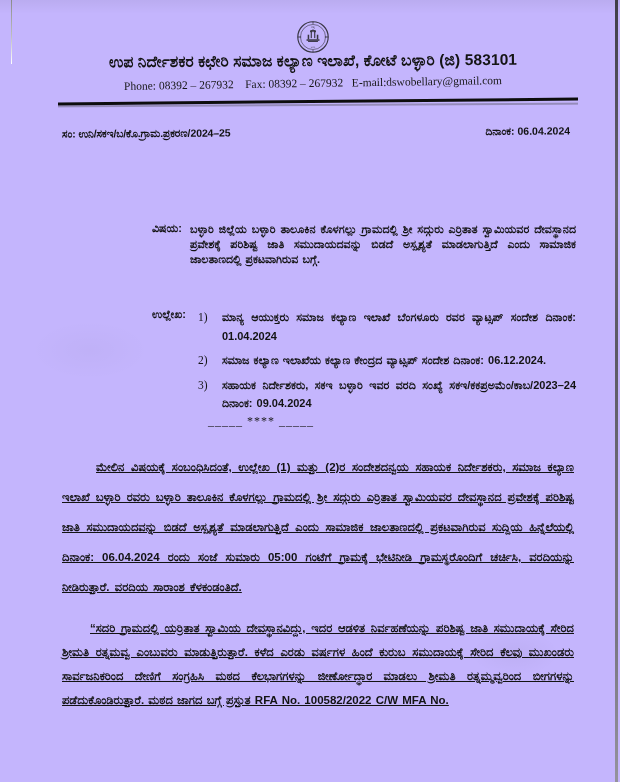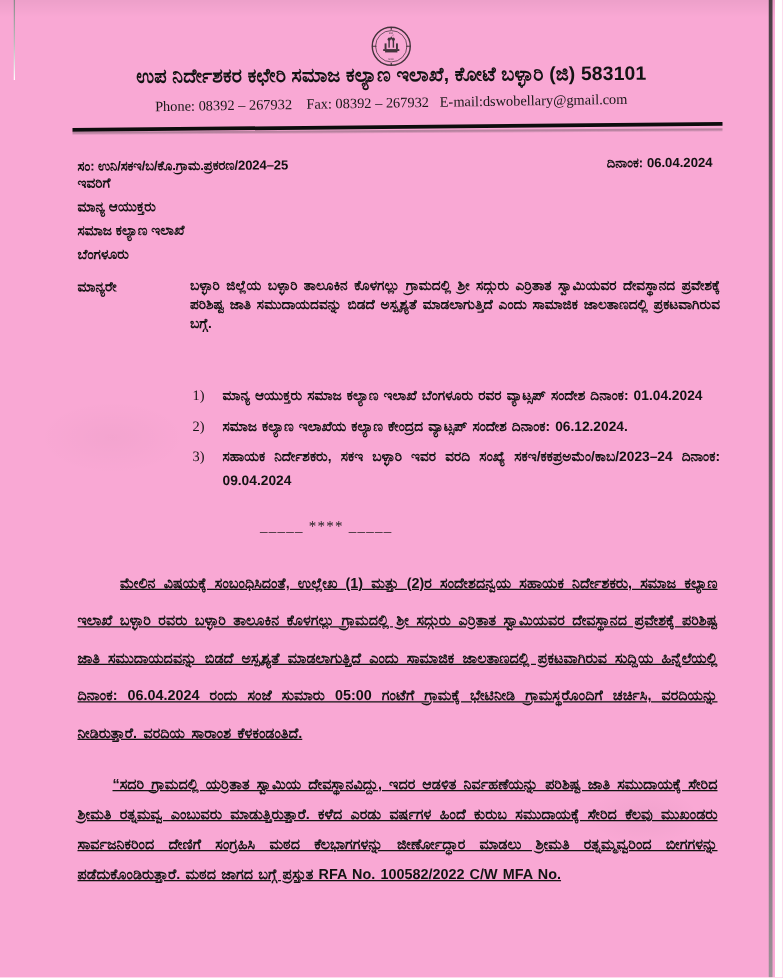--- a/index.html
+++ b/index.html
@@ -11,21 +11,21 @@
   body {
     font-family: "Liberation Serif", "DejaVu Serif", serif;
     color: #111111;
   }
 
   #page {
     position: relative;
     width: 626px;
     height: 782px;
     overflow: hidden;
-    background: #f9a8d4;
+    background: #c4b5fd;
     box-sizing: border-box;
   }
 
   
   .scan-edge-right {
     position: absolute;
     top: 0;
     right: 8px;
     width: 3px;
     height: 782px;
@@ -317,33 +317,28 @@
   </div>
 
   <div class="head-rule"></div>
   <div class="head-rule-soft"></div>
 
   <div class="ref-row">
     <div class="ref-no">ಸಂ: ಉನಿ/ಸಕಇ/ಬ/ಕೊ.ಗ್ರಾಮ.ಪ್ರಕರಣ/2024–25</div>
     <div class="ref-date">ದಿನಾಂಕ: 06.04.2024</div>
   </div>
 
-  <div class="addressee">
-    <div>ಇವರಿಗೆ</div>
-    <div>ಮಾನ್ಯ ಆಯುಕ್ತರು</div>
-    <div>ಸಮಾಜ ಕಲ್ಯಾಣ ಇಲಾಖೆ</div>
-    <div>ಬೆಂಗಳೂರು</div>
-    <div class="salutation">ಮಾನ್ಯರೇ</div>
-  </div>
 
   <div class="subject-block">
+    <div class="subject-label">ವಿಷಯ:</div>
     <div class="subject-body">ಬಳ್ಳಾರಿ ಜಿಲ್ಲೆಯ ಬಳ್ಳಾರಿ ತಾಲೂಕಿನ ಕೊಳಗಲ್ಲು ಗ್ರಾಮದಲ್ಲಿ ಶ್ರೀ ಸದ್ಗುರು ಎರ್ರಿತಾತ ಸ್ವಾಮಿಯವರ ದೇವಸ್ಥಾನದ ಪ್ರವೇಶಕ್ಕೆ ಪರಿಶಿಷ್ಟ ಜಾತಿ ಸಮುದಾಯದವನ್ನು ಬಿಡದೆ ಅಸ್ಪೃಶ್ಯತೆ ಮಾಡಲಾಗುತ್ತಿದೆ ಎಂದು ಸಾಮಾಜಿಕ ಜಾಲತಾಣದಲ್ಲಿ ಪ್ರಕಟವಾಗಿರುವ ಬಗ್ಗೆ.</div>
   </div>
 
   <div class="refs-block">
+    <div class="refs-label">ಉಲ್ಲೇಖ:</div>
     <ol class="refs-list">
       <li>ಮಾನ್ಯ ಆಯುಕ್ತರು ಸಮಾಜ ಕಲ್ಯಾಣ ಇಲಾಖೆ ಬೆಂಗಳೂರು ರವರ ವ್ಯಾಟ್ಸಪ್ ಸಂದೇಶ ದಿನಾಂಕ: 01.04.2024</li>
       <li>ಸಮಾಜ ಕಲ್ಯಾಣ ಇಲಾಖೆಯ ಕಲ್ಯಾಣ ಕೇಂದ್ರದ ವ್ಯಾಟ್ಸಪ್ ಸಂದೇಶ ದಿನಾಂಕ: 06.12.2024.</li>
       <li>ಸಹಾಯಕ ನಿರ್ದೇಶಕರು, ಸಕಇ ಬಳ್ಳಾರಿ ಇವರ ವರದಿ ಸಂಖ್ಯೆ ಸಕಇ/ಕಕಪ್ರಅಮೆಂ/ಕಾಬ/2023–24 ದಿನಾಂಕ: 09.04.2024</li>
     </ol>
   </div>
 
   <div class="divider">_____ **** _____</div>
 
   <div class="body-copy">

